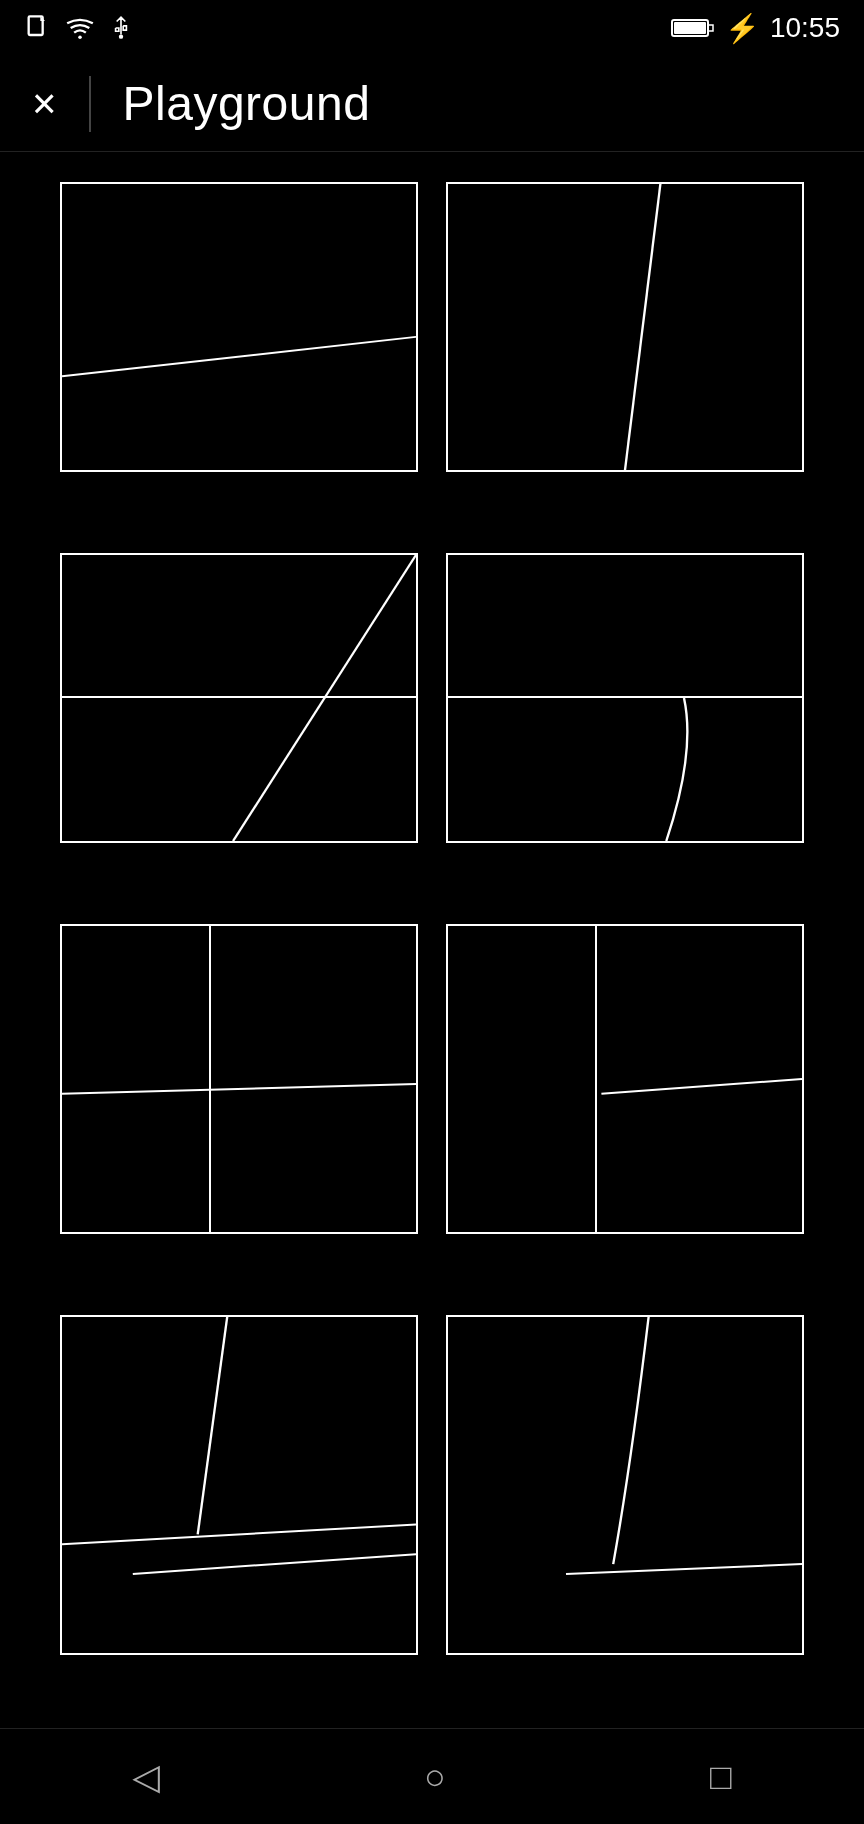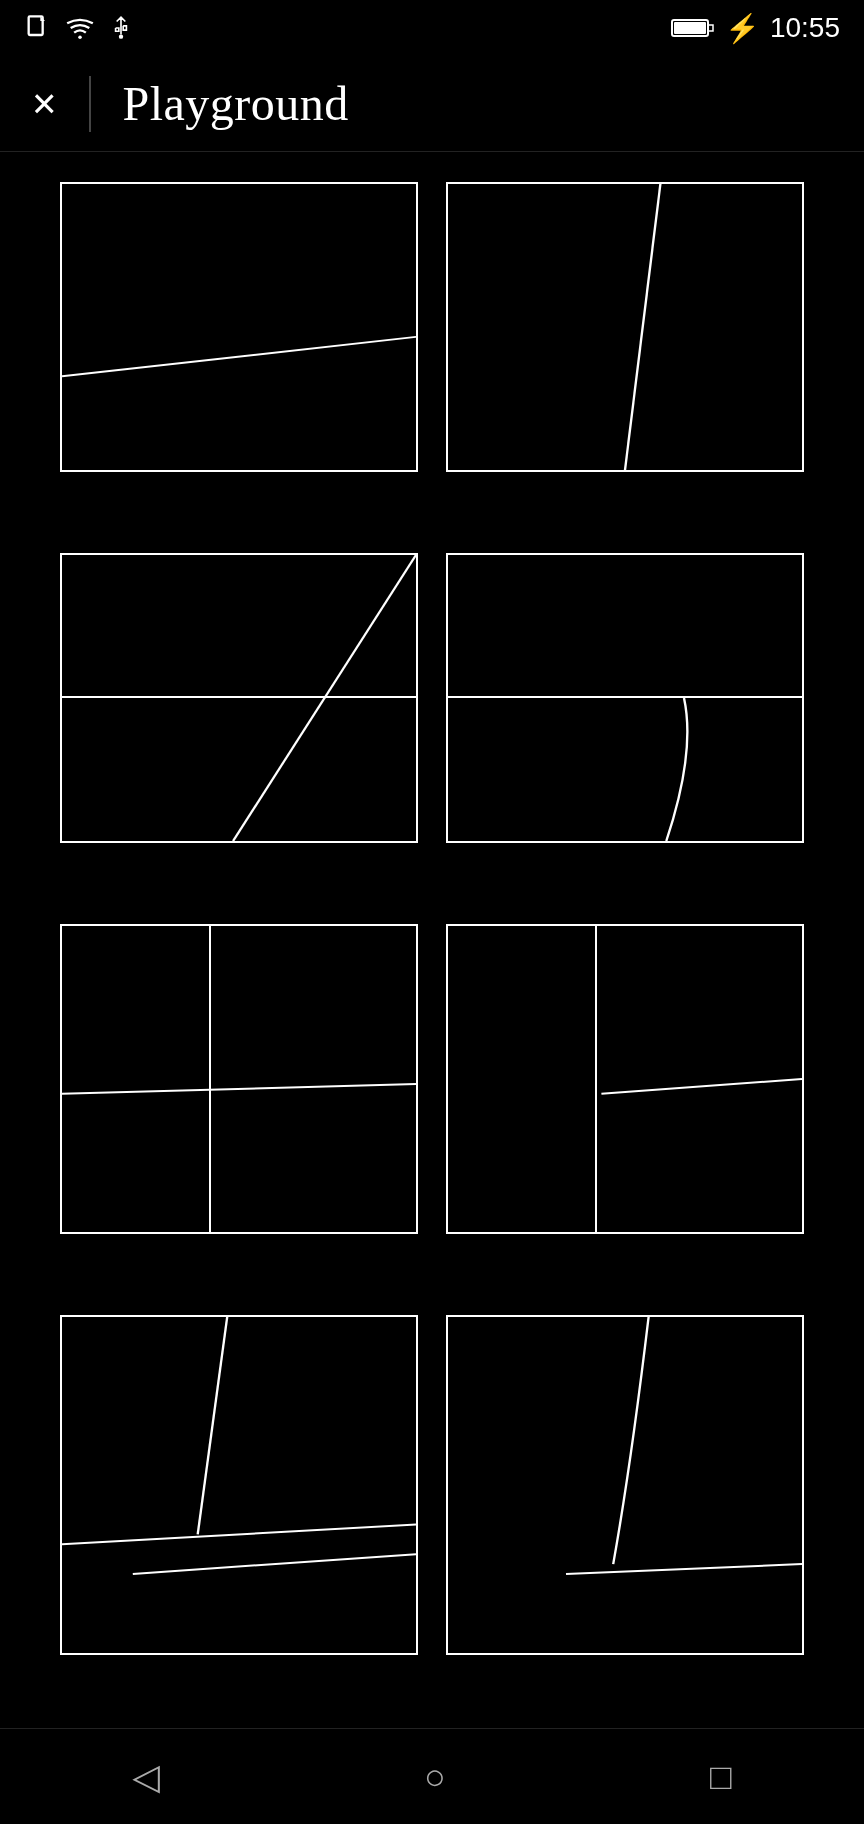--- a/index.html
+++ b/index.html
@@ -57,21 +57,20 @@
     }
     .divider-v {
       width: 2px;
       height: 56px;
       background: #444;
     }
     .header-title {
       font-size: 48px;
       font-weight: 400;
       letter-spacing: 0.5px;
-      font-family: Liberation Serif, serif;
     }
 
     
     .grid-container {
       flex: 1;
       padding: 30px 60px 20px 60px;
       display: grid;
       grid-template-columns: 1fr 1fr;
       gap: 28px;
     }

